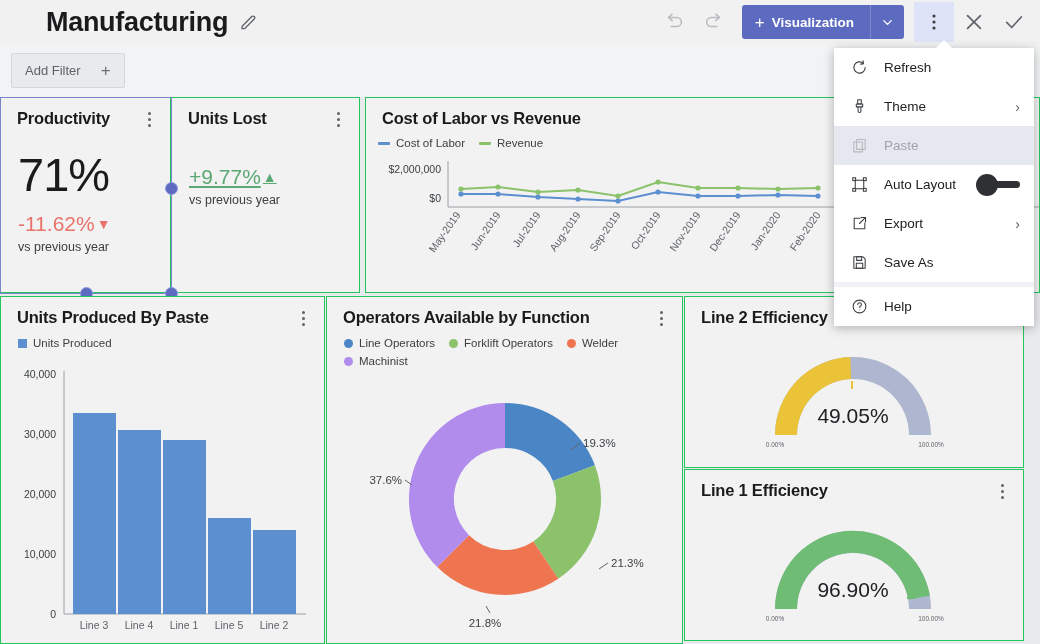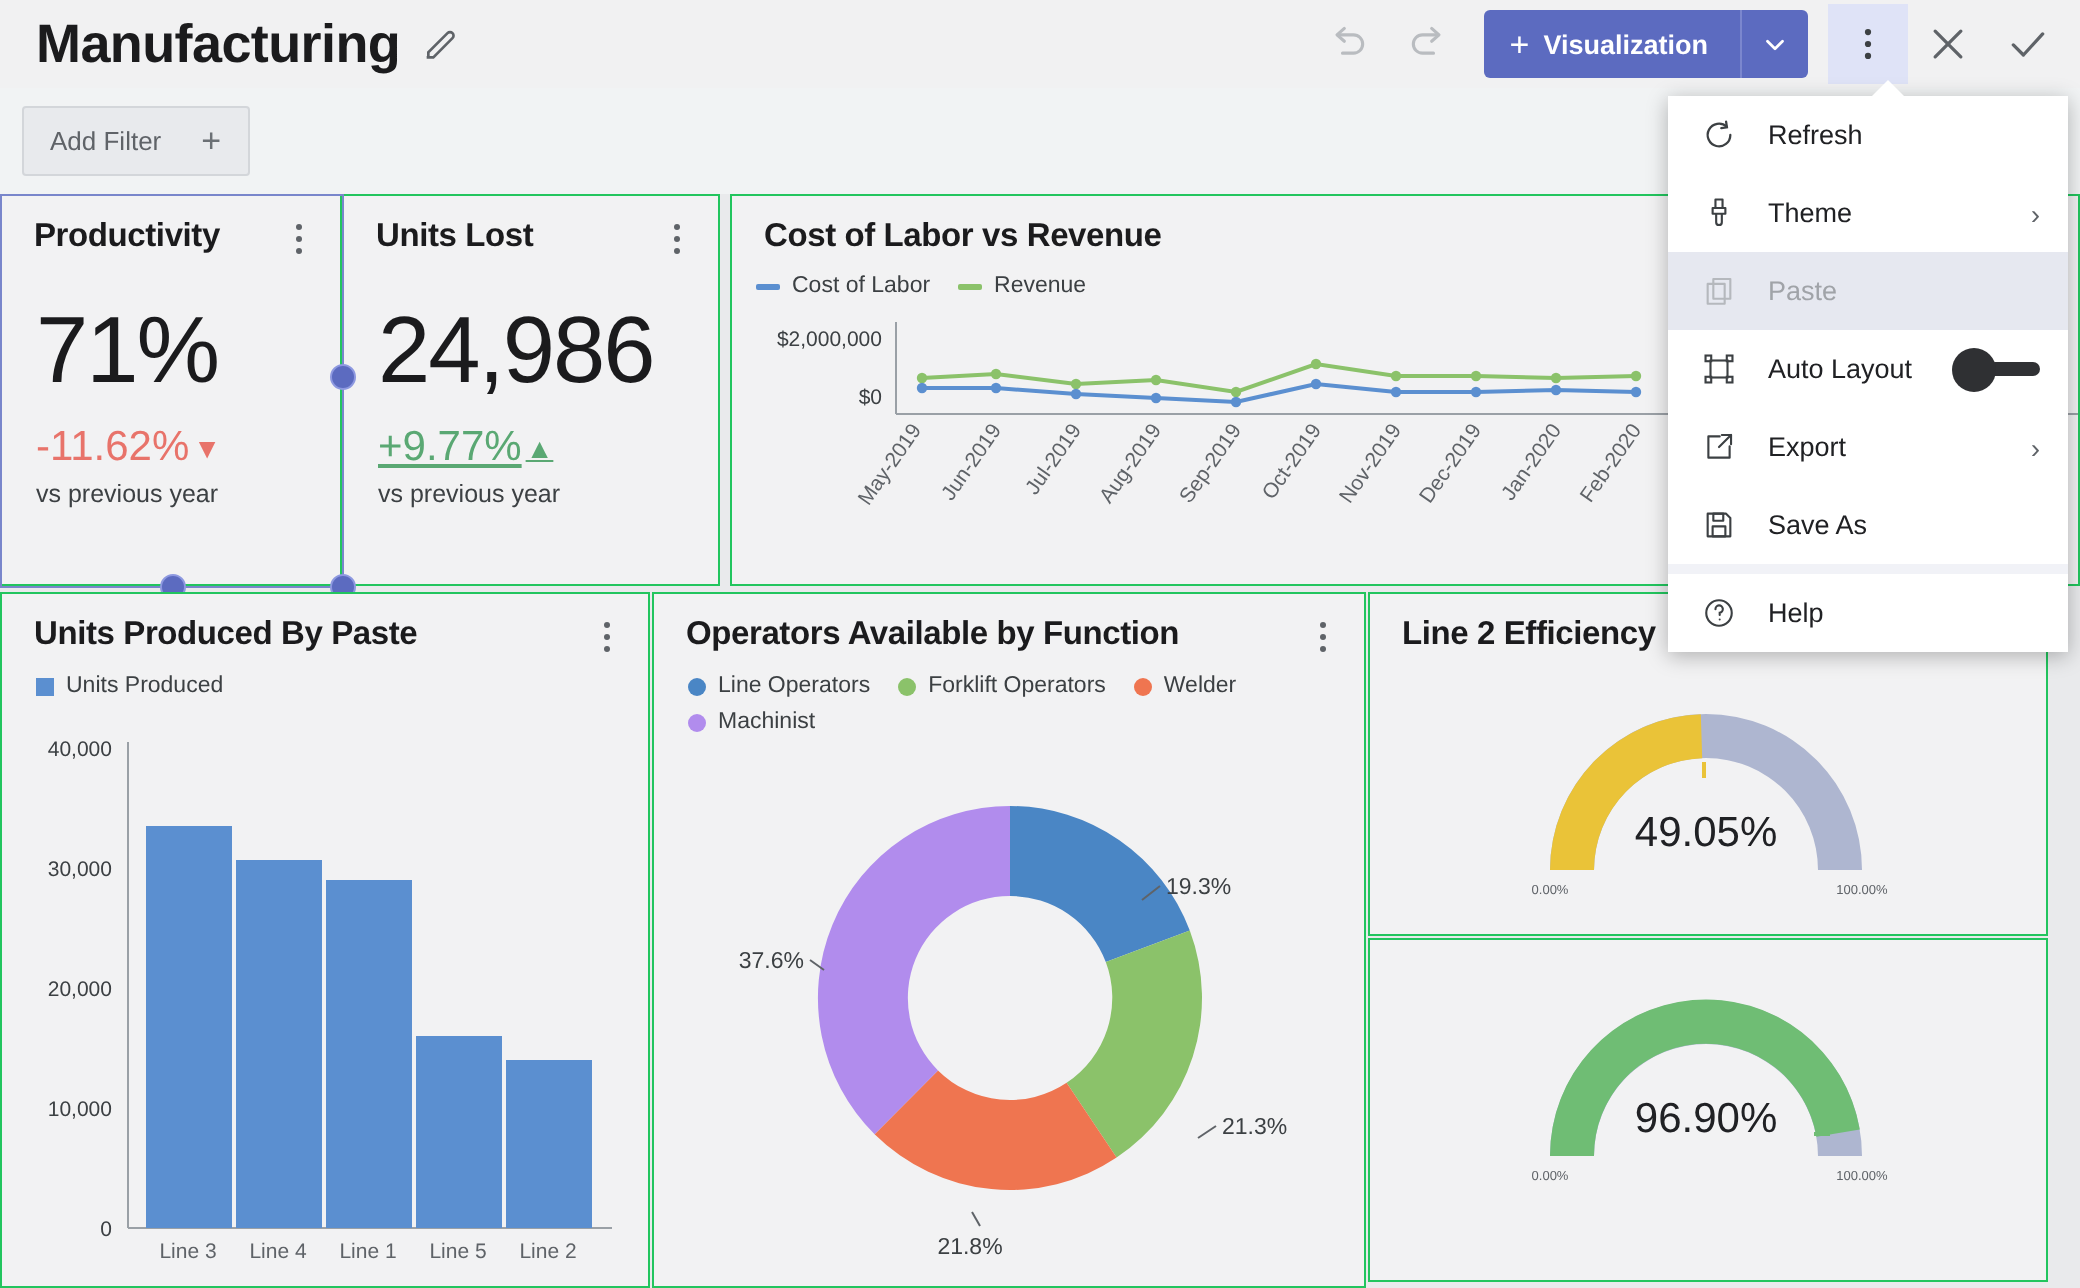--- a/index.html
+++ b/index.html
@@ -9,21 +9,21 @@
     background: #f1f1f2;
     overflow: hidden;
   }
   .app { position: relative; width: 1040px; height: 644px; background: #f1f3f4; }
 
   
   .header {
     position: absolute; top: 0; left: 0; width: 1040px; height: 44px;
     background: #f1f1f2; display: flex; align-items: center;
   }
-  .title-wrap { display: flex; align-items: center; gap: 10px; padding-left: 18px; }
+  .title-wrap { display: flex; align-items: center; gap: 10px; padding-left: 18px; margin-left: 28px; }
   .page-title { font-size: 27px; font-weight: bold; color: #1b1b1d; letter-spacing: -0.3px; }
   .edit-icon { width: 20px; height: 20px; color: #5f6368; display: block; }
   .header-right { margin-left: auto; display: flex; align-items: center; gap: 0px; padding-right: 6px; }
   .icon-btn {
     width: 40px; height: 40px; display: flex; align-items: center; justify-content: center;
     background: transparent; border: none; color: #5f6368; cursor: pointer;
   }
   .icon-btn svg { width: 22px; height: 22px; }
   .icon-btn.disabled { color: #b9bcc0; }
   .icon-btn.active { background: #dfe3f7; }
@@ -217,21 +217,20 @@
     <div class="card" style="left:171px; top:0px; width:189px; height:196px;">
       <div class="card-head">
         <span class="card-title">Units Lost</span>
         <span class="kebab">
             <i></i>
             <i></i>
             <i></i>
           </span>
       </div>
       <div class="kpi-body">
-        <div class="kpi-value">24,986</div>
         <div class="kpi-delta up" style="margin-top:14px;text-decoration:underline;">
           <span>+9.77%</span>
           <span style="font-size:14px;">▲</span>
         </div>
         <div class="kpi-sub">vs previous year</div>
       </div>
     </div>
 
     <div class="selected-border" style="left:0px; top:0px; width:172px; height:197px;"></div>
     <div class="handle" style="left:165px; top:85px;"></div>
@@ -403,20 +402,28 @@
           <path d="M -78 0 A 78 78 0 0 1 -2.6 -77.9 L -1.9 -55.9 A 56 56 0 0 0 -56 0 Z" fill="#eac338"></path>
           <line x1="-1" y1="-54" x2="-1" y2="-46" stroke="#eac338" stroke-width="2"></line>
           <text class="gauge-value" x="0" y="-12" text-anchor="middle">49.05%</text>
           <text class="gauge-end" x="-78" y="12" text-anchor="middle">0.00%</text>
           <text class="gauge-end" x="78" y="12" text-anchor="middle">100.00%</text>
         </g>
       </svg>
     </div>
 
     <div class="card" style="left:684px; top:372px; width:340px; height:172px;">
+      <div class="card-head">
+        <span class="card-title">Line 1 Efficiency</span>
+        <span class="kebab">
+            <i></i>
+            <i></i>
+            <i></i>
+          </span>
+      </div>
       <svg width="340" height="130" viewBox="0 0 340 130" style="display:block;">
         <g transform="translate(168,108)">
           <path d="M -78 0 A 78 78 0 0 1 78 0 L 56 0 A 56 56 0 0 0 -56 0 Z" fill="#aeb6d0"></path>
           <path d="M -78 0 A 78 78 0 0 1 76.9 -13.3 L 55.2 -9.6 A 56 56 0 0 0 -56 0 Z" fill="#6fbd74"></path>
           <line x1="54" y1="-11" x2="62" y2="-11" stroke="#6fbd74" stroke-width="2"></line>
           <text class="gauge-value" x="0" y="-12" text-anchor="middle">96.90%</text>
           <text class="gauge-end" x="-78" y="12" text-anchor="middle">0.00%</text>
           <text class="gauge-end" x="78" y="12" text-anchor="middle">100.00%</text>
         </g>
       </svg>

